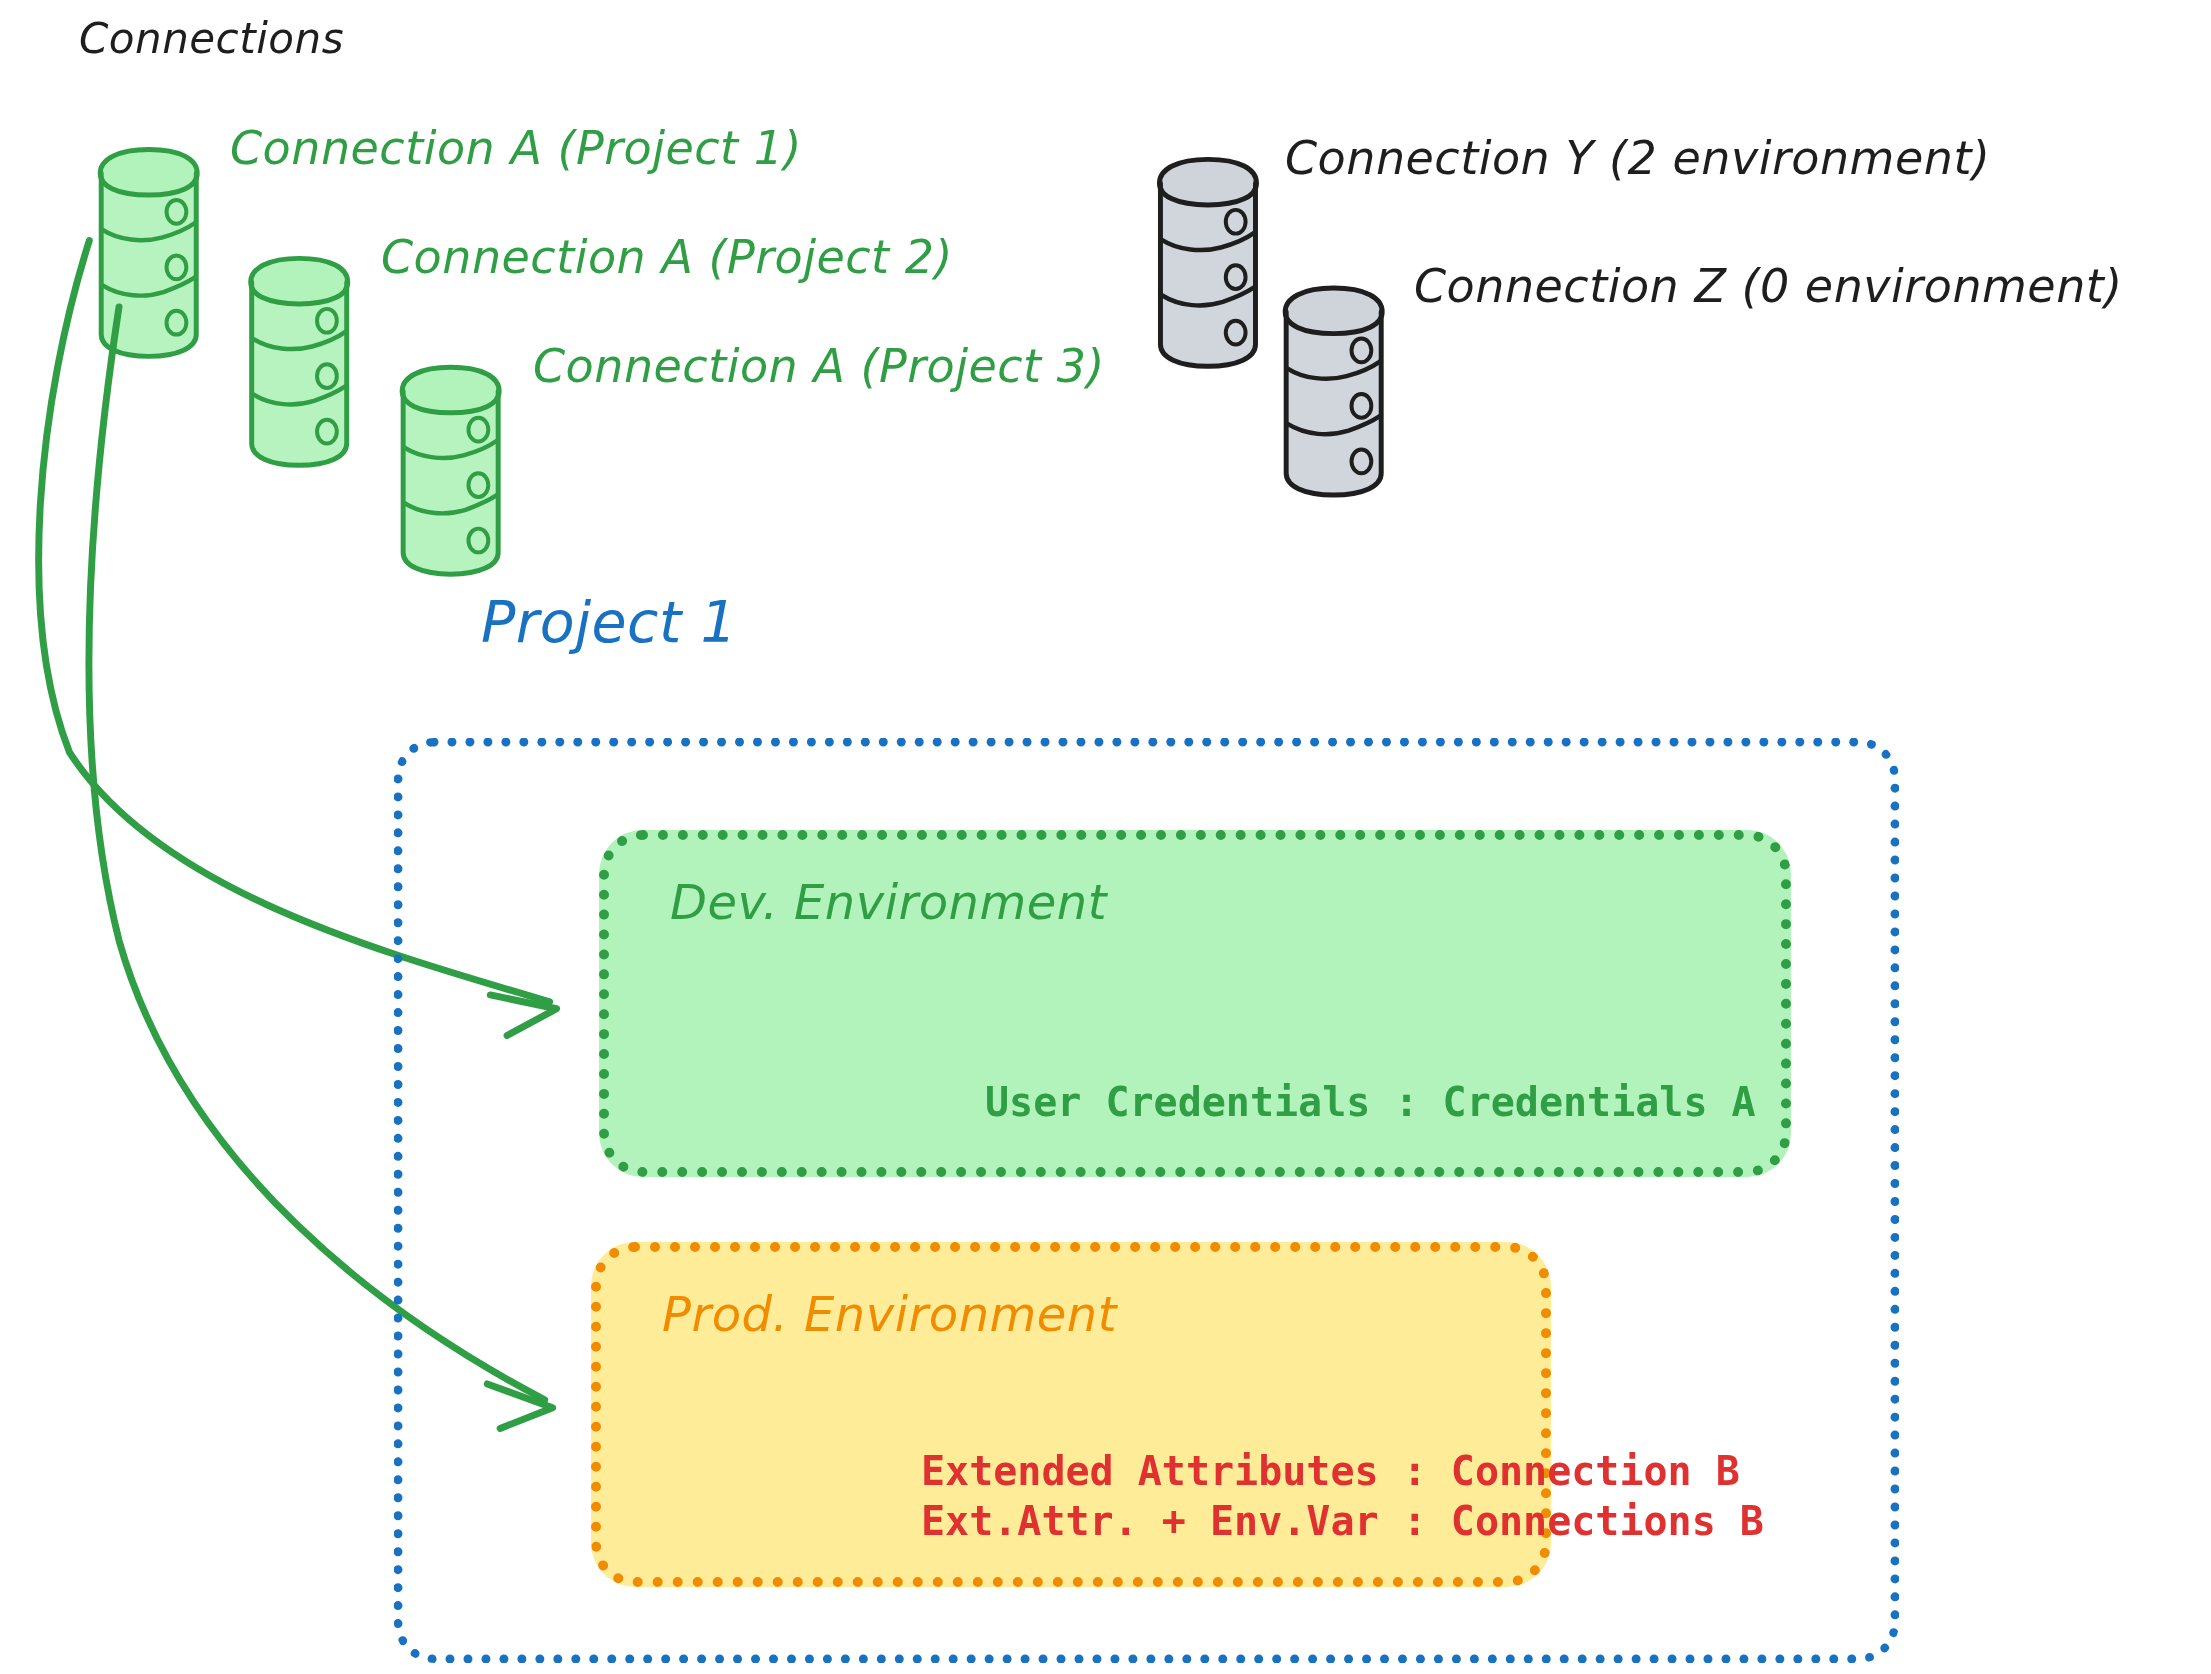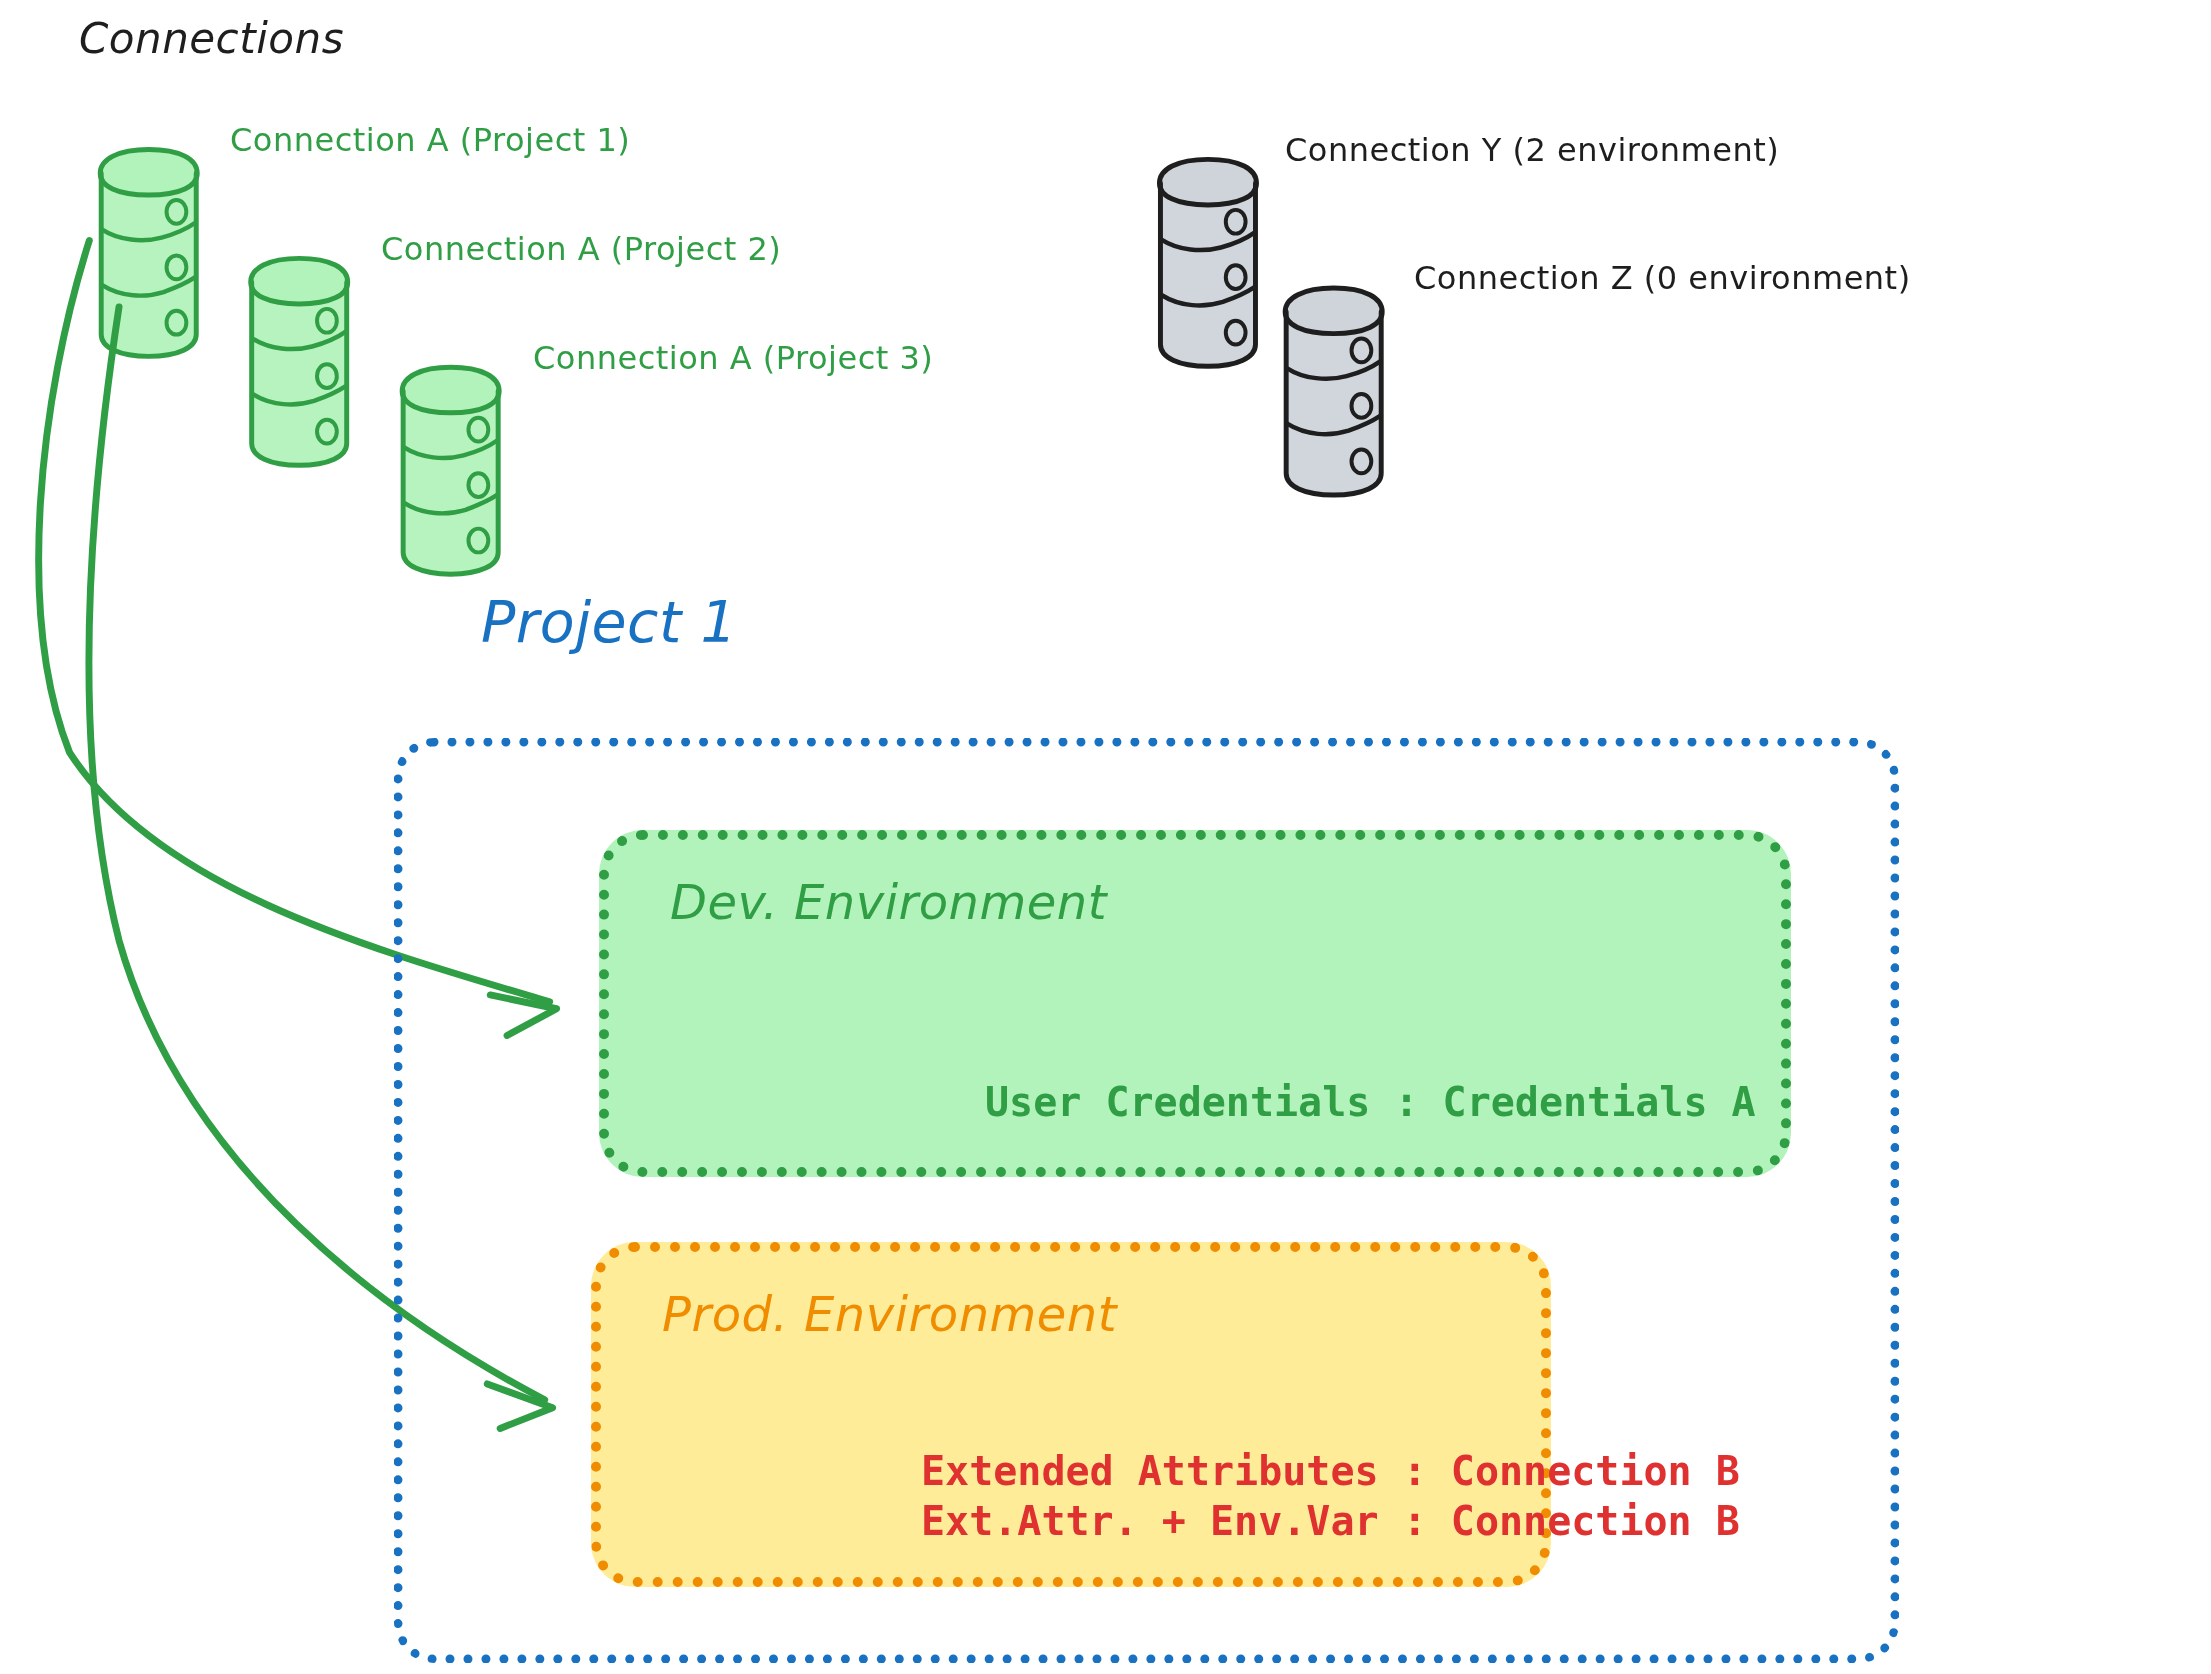--- a/index.html
+++ b/index.html
@@ -36,21 +36,22 @@
     left: 79px;
     top: 14px;
     font-size: 42px;
     color: #1e1e1e;
     font-style: italic;
   }
 
   
   .conn-label {
     position: absolute;
-    font-size: 32px;
+    font-size: 46px;
+    font-style: italic;
   }
   .conn-label.green { color: #2f9e44; }
   .conn-label.black { color: #1e1e1e; }
 
   
   #art {
     position: absolute;
     left: 0; top: 0;
     width: 2212px;
     height: 1674px;
@@ -205,16 +206,16 @@
 
   <div id="dev-box" class="env-box">
     <div id="dev-title" class="env-title hand">Dev. Environment</div>
   </div>
   <div id="dev-cred" class="env-line mono">User Credentials : Credentials A</div>
 
   <div id="prod-box" class="env-box">
     <div id="prod-title" class="env-title hand">Prod. Environment</div>
   </div>
   <div id="prod-line-1" class="env-line mono">Extended Attributes : Connection B</div>
-  <div id="prod-line-2" class="env-line mono">Ext.Attr. + Env.Var : Connection B</div>
+  <div id="prod-line-2" class="env-line mono">Ext.Attr. + Env.Var : Connections B</div>
 
 </div>
 
 
 </body></html>

